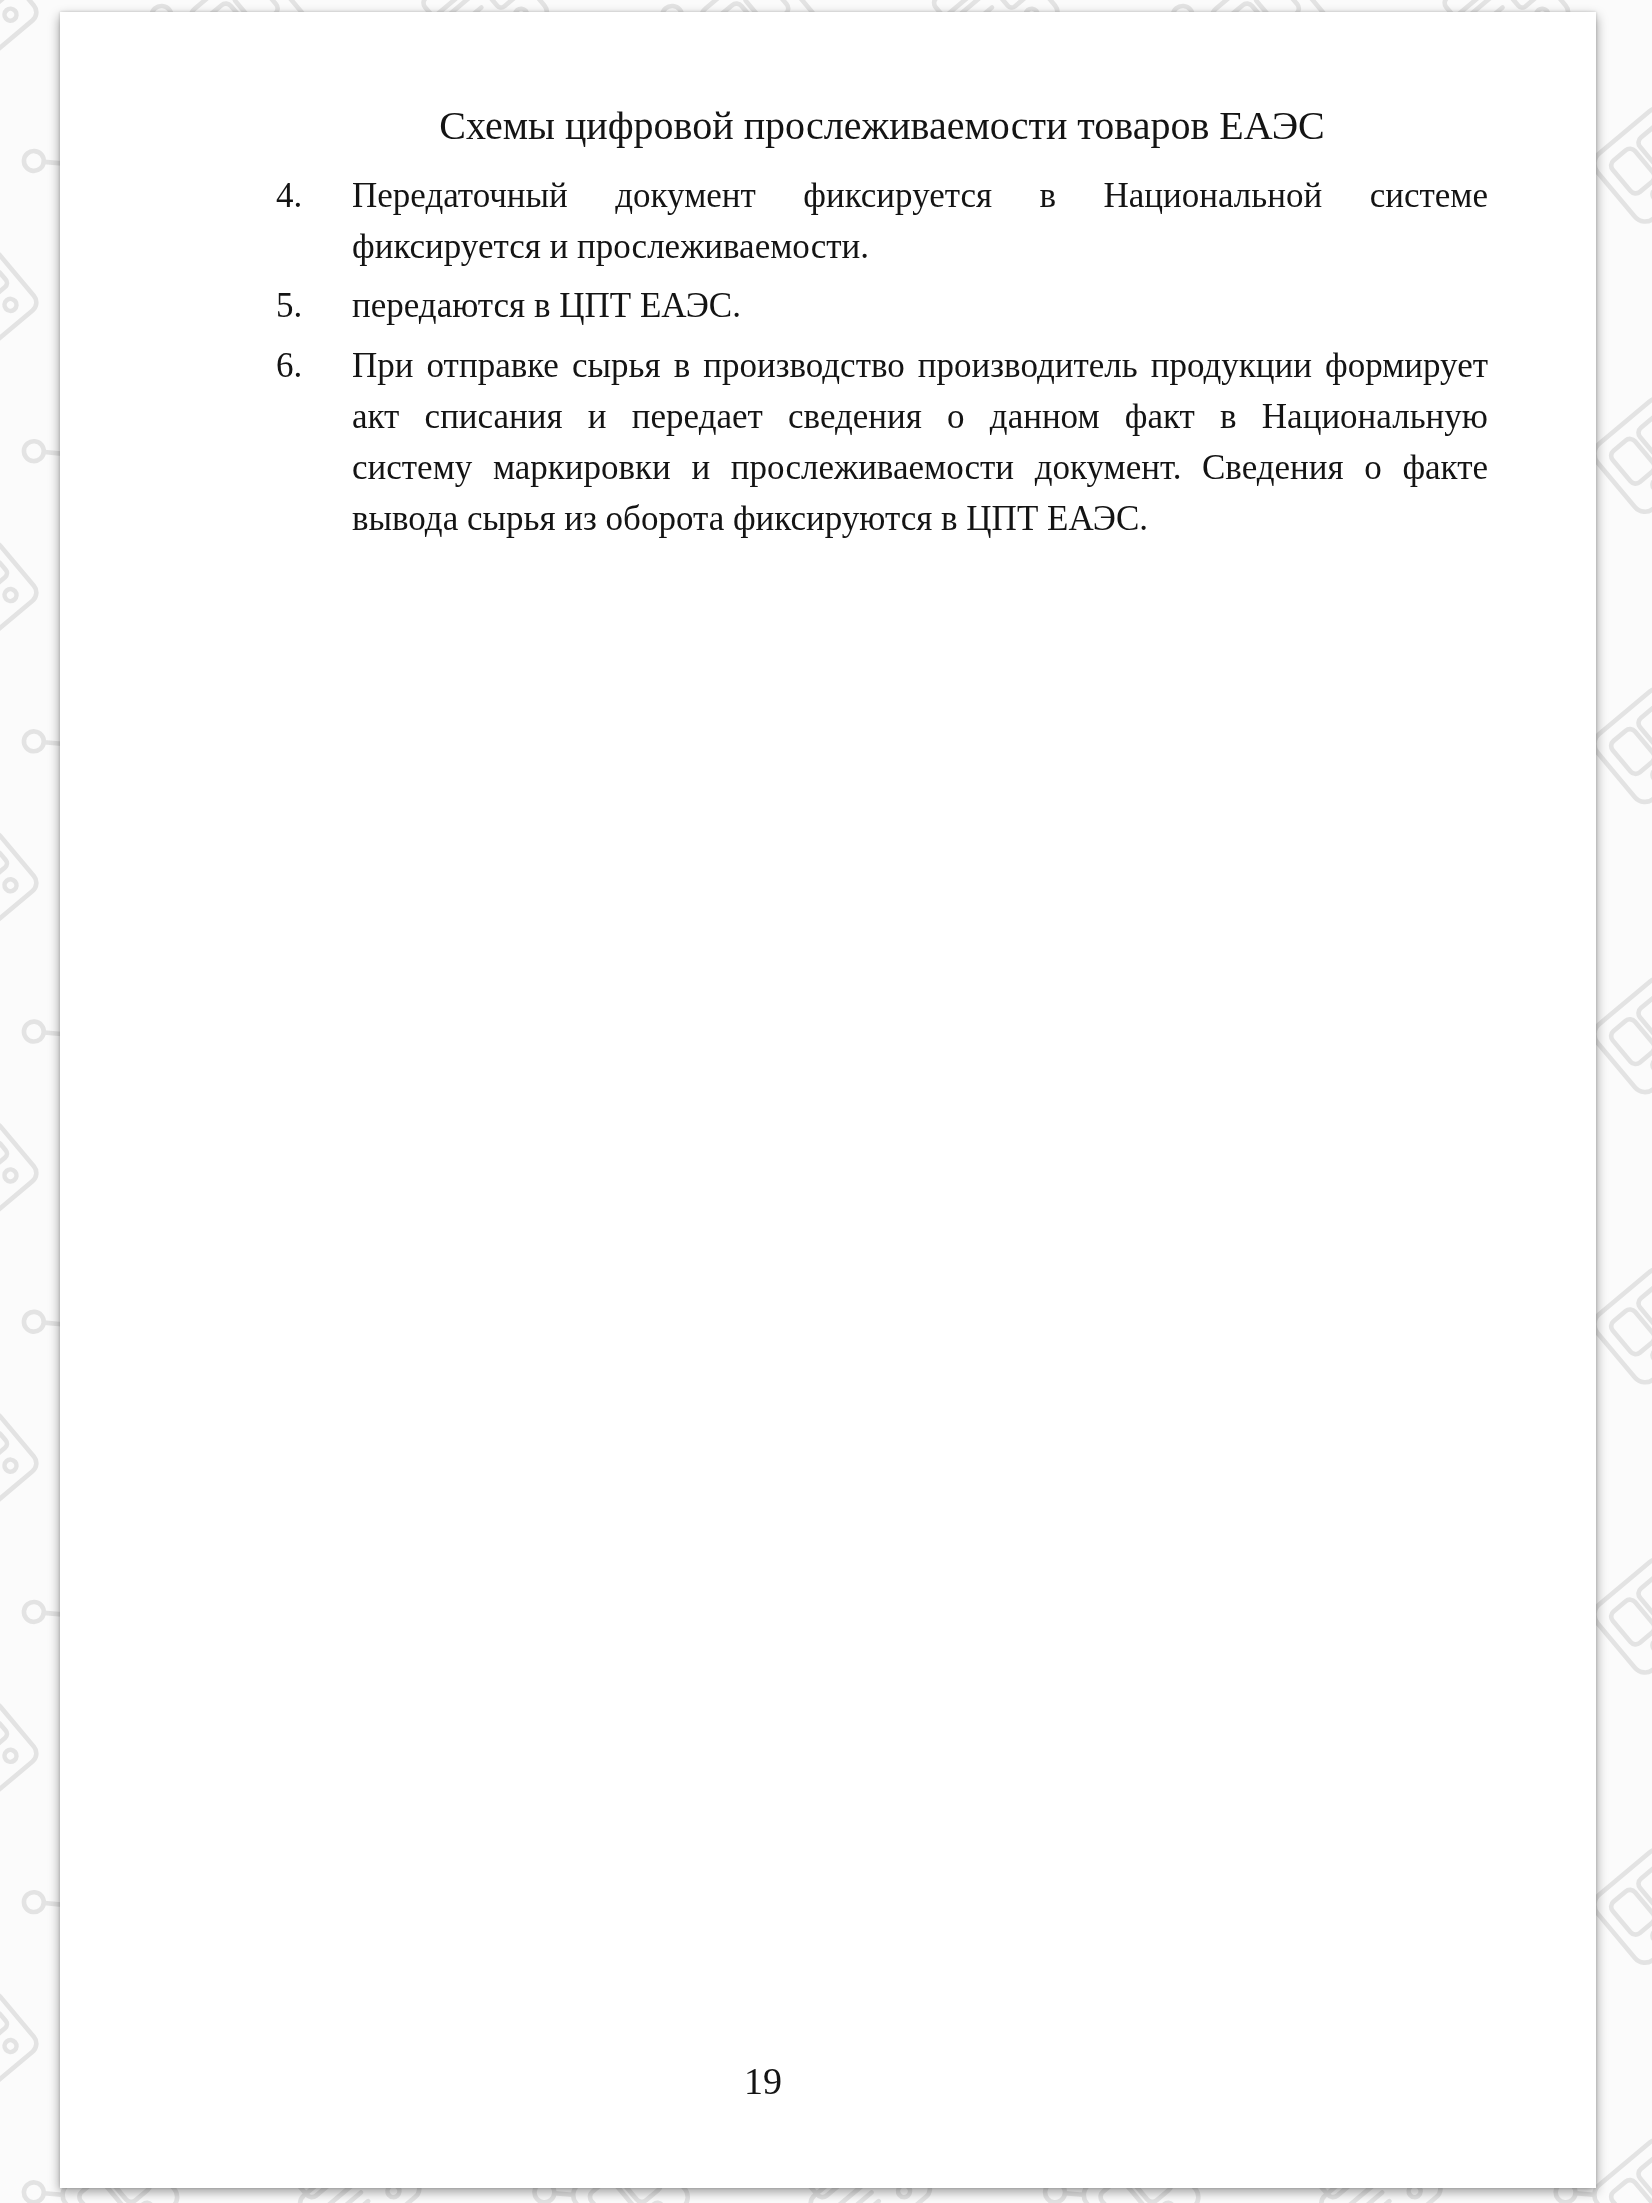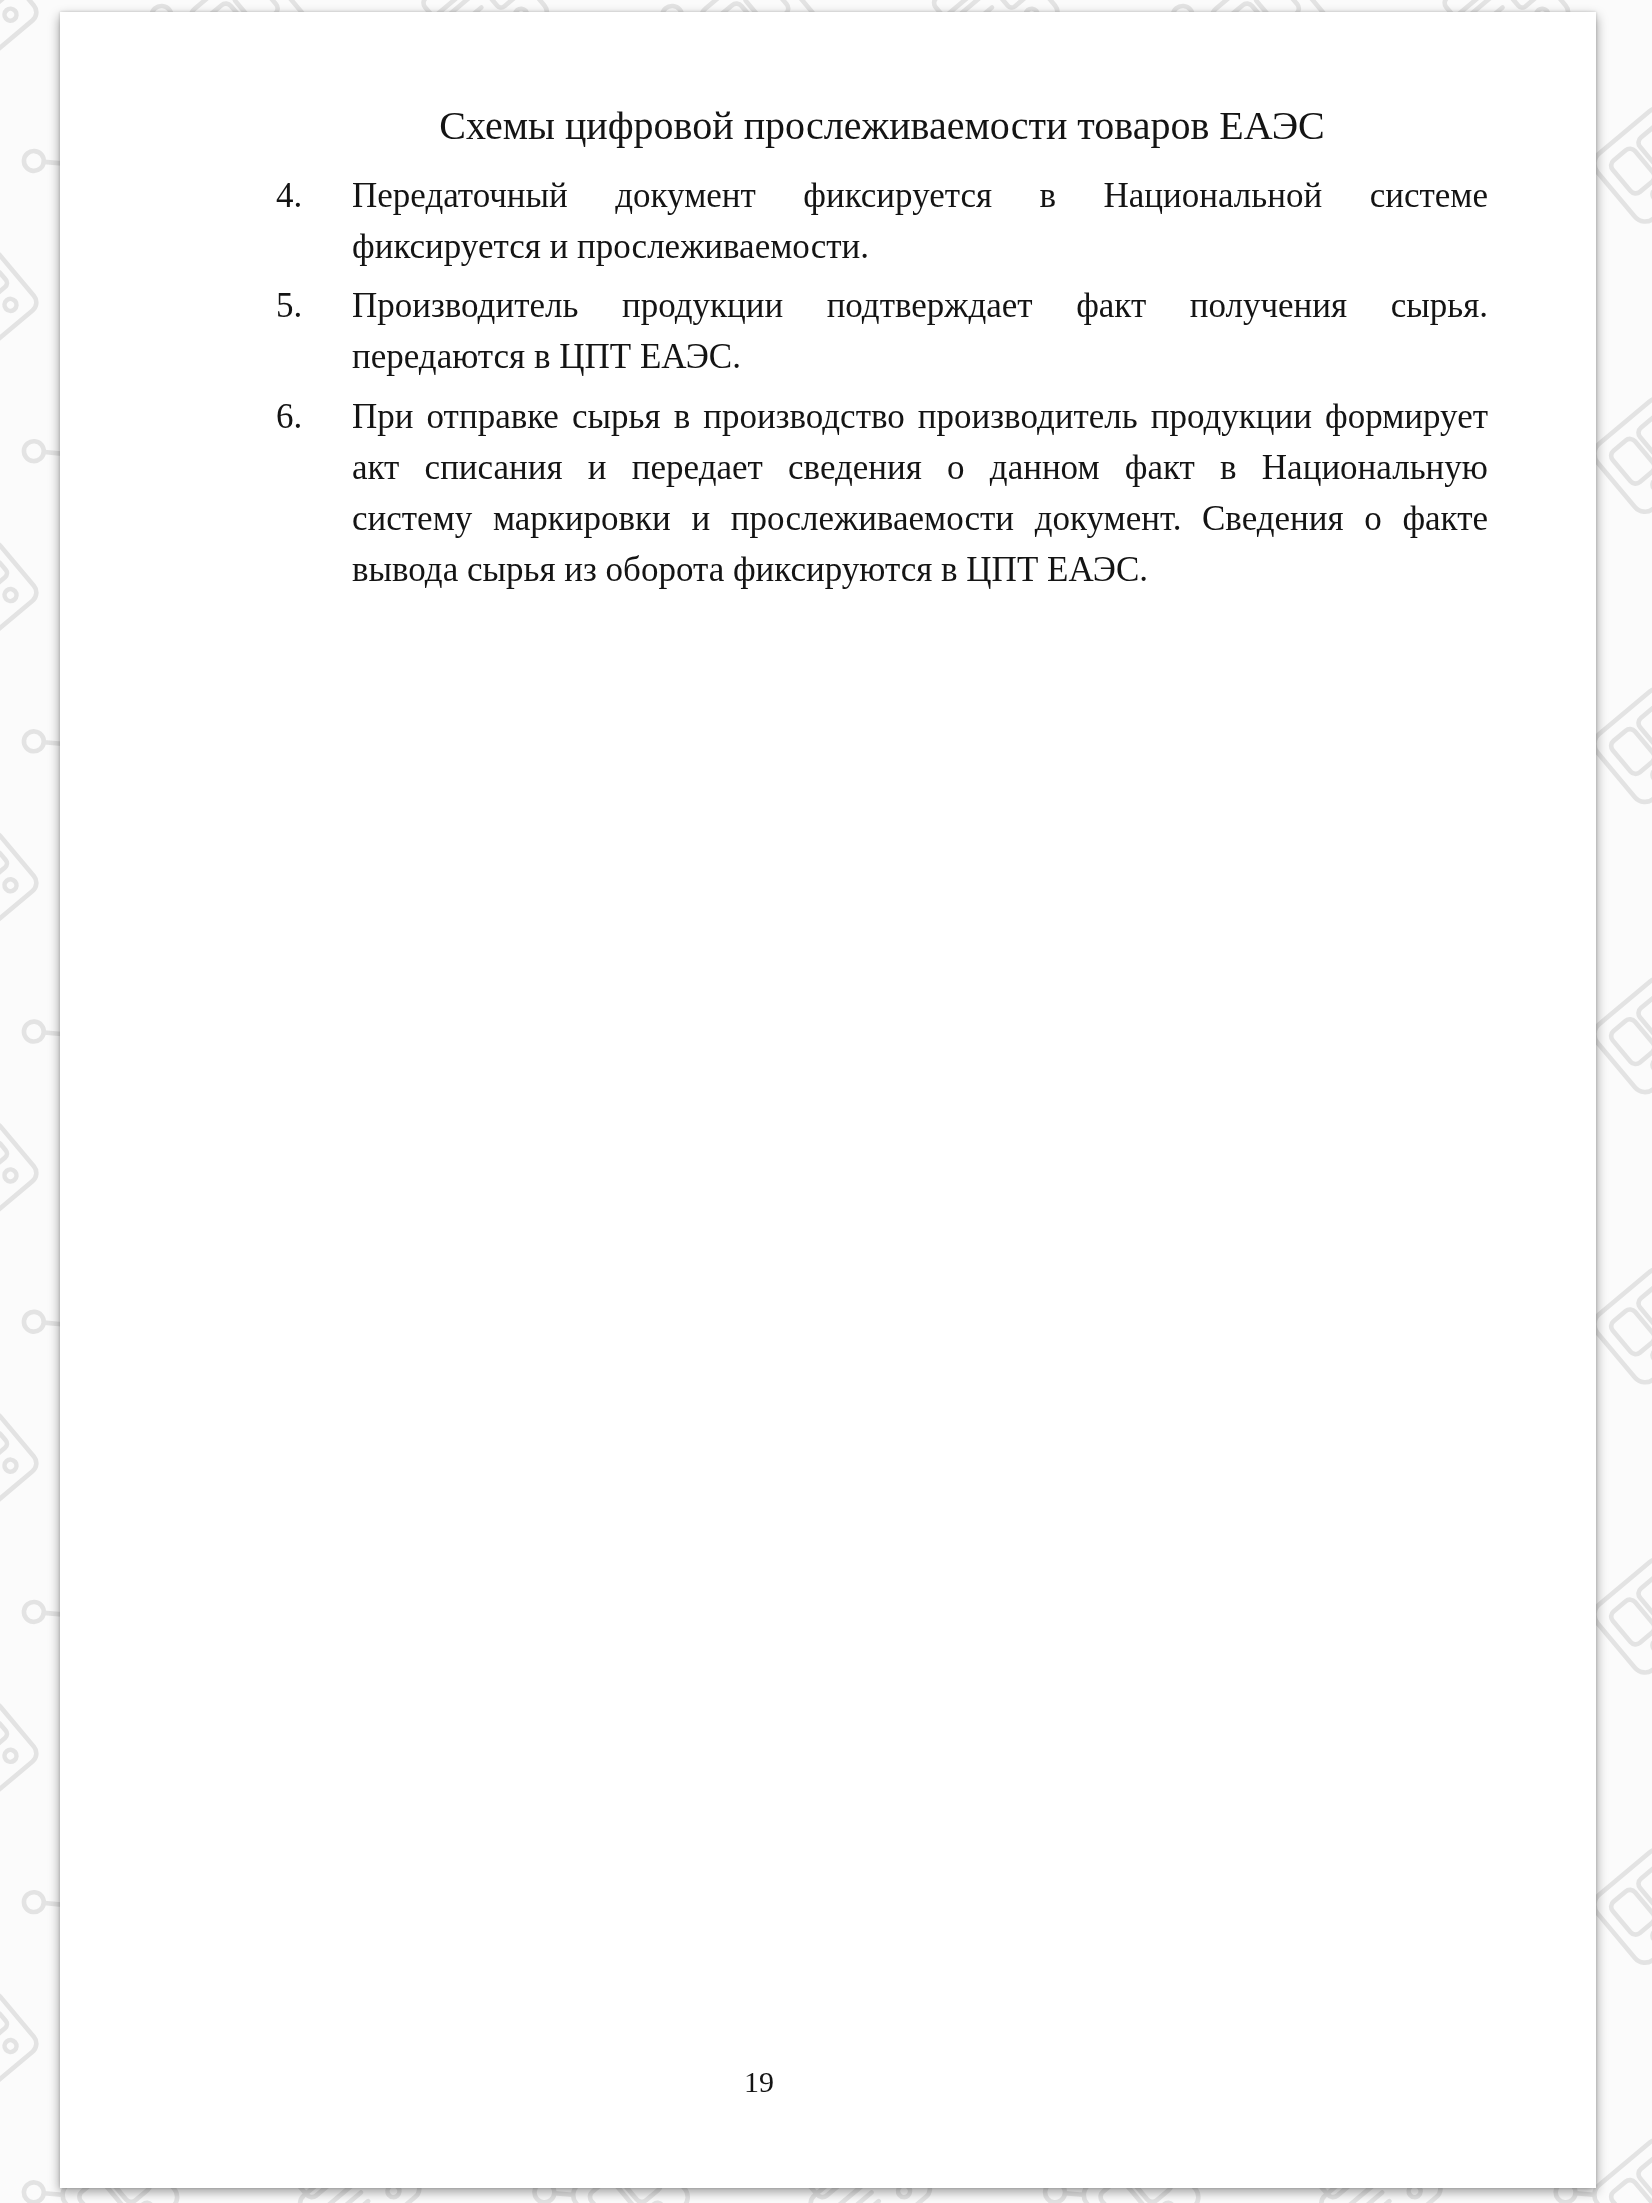--- a/index.html
+++ b/index.html
@@ -42,21 +42,21 @@
   .line{
     text-align:justify;
     text-align-last:justify;
   }
   .line.last{
     text-align-last:left;
   }
   .pagenum{
     position:absolute;left:684px;top:2050px;width:165px;
     text-align:left;
-    font-size:30px;line-height:39px;
+    font-size:38px;line-height:39px;
   }
 </style>
 </head>
 <body>
 
 <div class="pattern-layer">
   <svg width="1653" height="2204" viewBox="0 0 1800 2400" xmlns="http://www.w3.org/2000/svg">
     <defs>
       <g id="g-register">
         <rect x="20" y="40" width="160" height="110" rx="16"></rect>
@@ -227,21 +227,20 @@
   <ol class="list">
 
     <li class="item">
       <span class="num">4.</span>
       <div class="line">Передаточный документ фиксируется в Национальной системе</div>
       <div class="line last">фиксируется и прослеживаемости.</div>
     </li>
 
     <li class="item">
       <span class="num">5.</span>
-      <div class="line">Производитель продукции подтверждает факт получения сырья.</div>
       <div class="line last">передаются в ЦПТ ЕАЭС.</div>
     </li>
 
     <li class="item">
       <span class="num">6.</span>
       <div class="line">При отправке сырья в производство производитель продукции формирует</div>
       <div class="line">акт списания и передает сведения о данном факт в Национальную</div>
       <div class="line">систему маркировки и прослеживаемости документ. Сведения о факте</div>
       <div class="line last">вывода сырья из оборота фиксируются в ЦПТ ЕАЭС.</div>
     </li>

